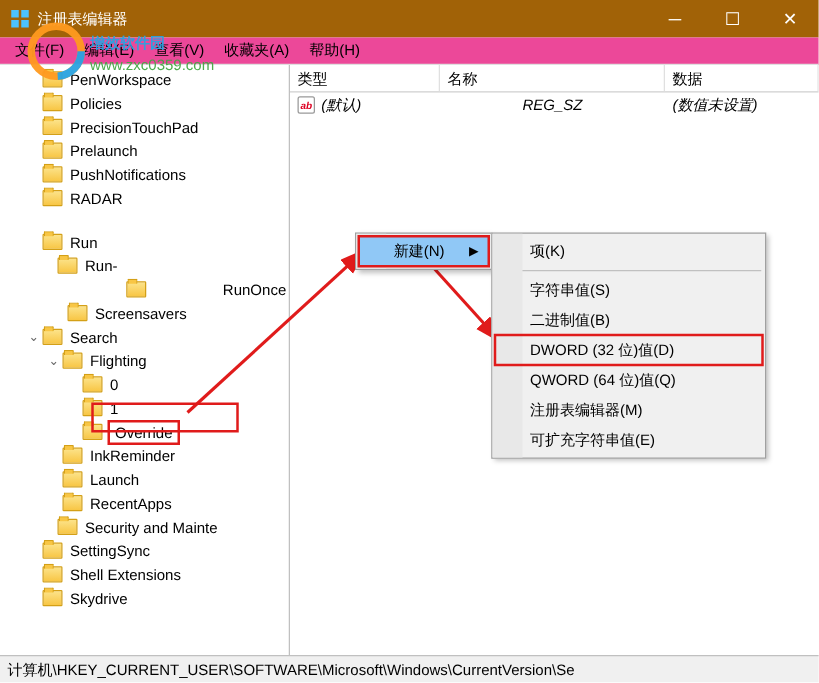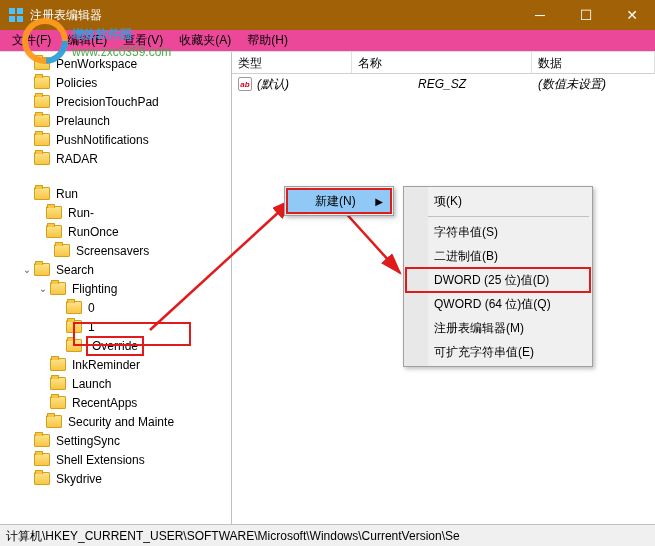--- a/index.html
+++ b/index.html
@@ -120,21 +120,21 @@
       <div class="tree-node" style="padding-left: 20px; margin-top: 16px;">
         <span class="tree-caret"></span>
         <span class="tree-folder"></span>
         <span class="tree-label">Run</span>
       </div>
       <div class="tree-node" style="padding-left: 32px;">
         <span class="tree-caret"></span>
         <span class="tree-folder"></span>
         <span class="tree-label">Run-</span>
       </div>
-      <div class="tree-node" style="padding-left: 32px;">
+      <div class="tree-node" style="padding-left: 32px; justify-content: space-between;">
         <span class="tree-caret"></span>
         <span class="tree-folder"></span>
         <span class="tree-label">RunOnce</span>
       </div>
       <div class="tree-node" style="padding-left: 20px; margin-left: 20px;">
         <span class="tree-caret"></span>
         <span class="tree-folder"></span>
         <span class="tree-label">Screensavers</span>
       </div>
       <div class="tree-node" style="padding-left: 20px;">
@@ -216,34 +216,34 @@
       </div>
 
     <div class="context-menu" style="left:52px; top:134px; width:110px;">
       <div class="menu-left-strip"></div>
       <div class="context-menu-item highlighted boxed">
         <span>新建(N)</span>
         <span class="arrow">▶</span>
       </div>
     </div>
 
-    <div class="context-menu" style="left:161px; top:134px; width:190px;margin-left:10px;">
+    <div class="context-menu" style="left:161px; top:134px; width:220px;">
       <div class="menu-left-strip"></div>
       <div class="context-menu-item">
           <span>项(K)</span>
         </div>
       <div class="context-menu-sep"></div>
       <div class="context-menu-item">
           <span>字符串值(S)</span>
         </div>
       <div class="context-menu-item">
           <span>二进制值(B)</span>
         </div>
       <div class="context-menu-item boxed">
-          <span>DWORD (25 位)值(D)</span>
+          <span>DWORD (32 位)值(D)</span>
         </div>
       <div class="context-menu-item">
           <span>QWORD (64 位)值(Q)</span>
         </div>
       <div class="context-menu-item">
           <span>注册表编辑器(M)</span>
         </div>
       <div class="context-menu-item">
           <span>可扩充字符串值(E)</span>
         </div>

